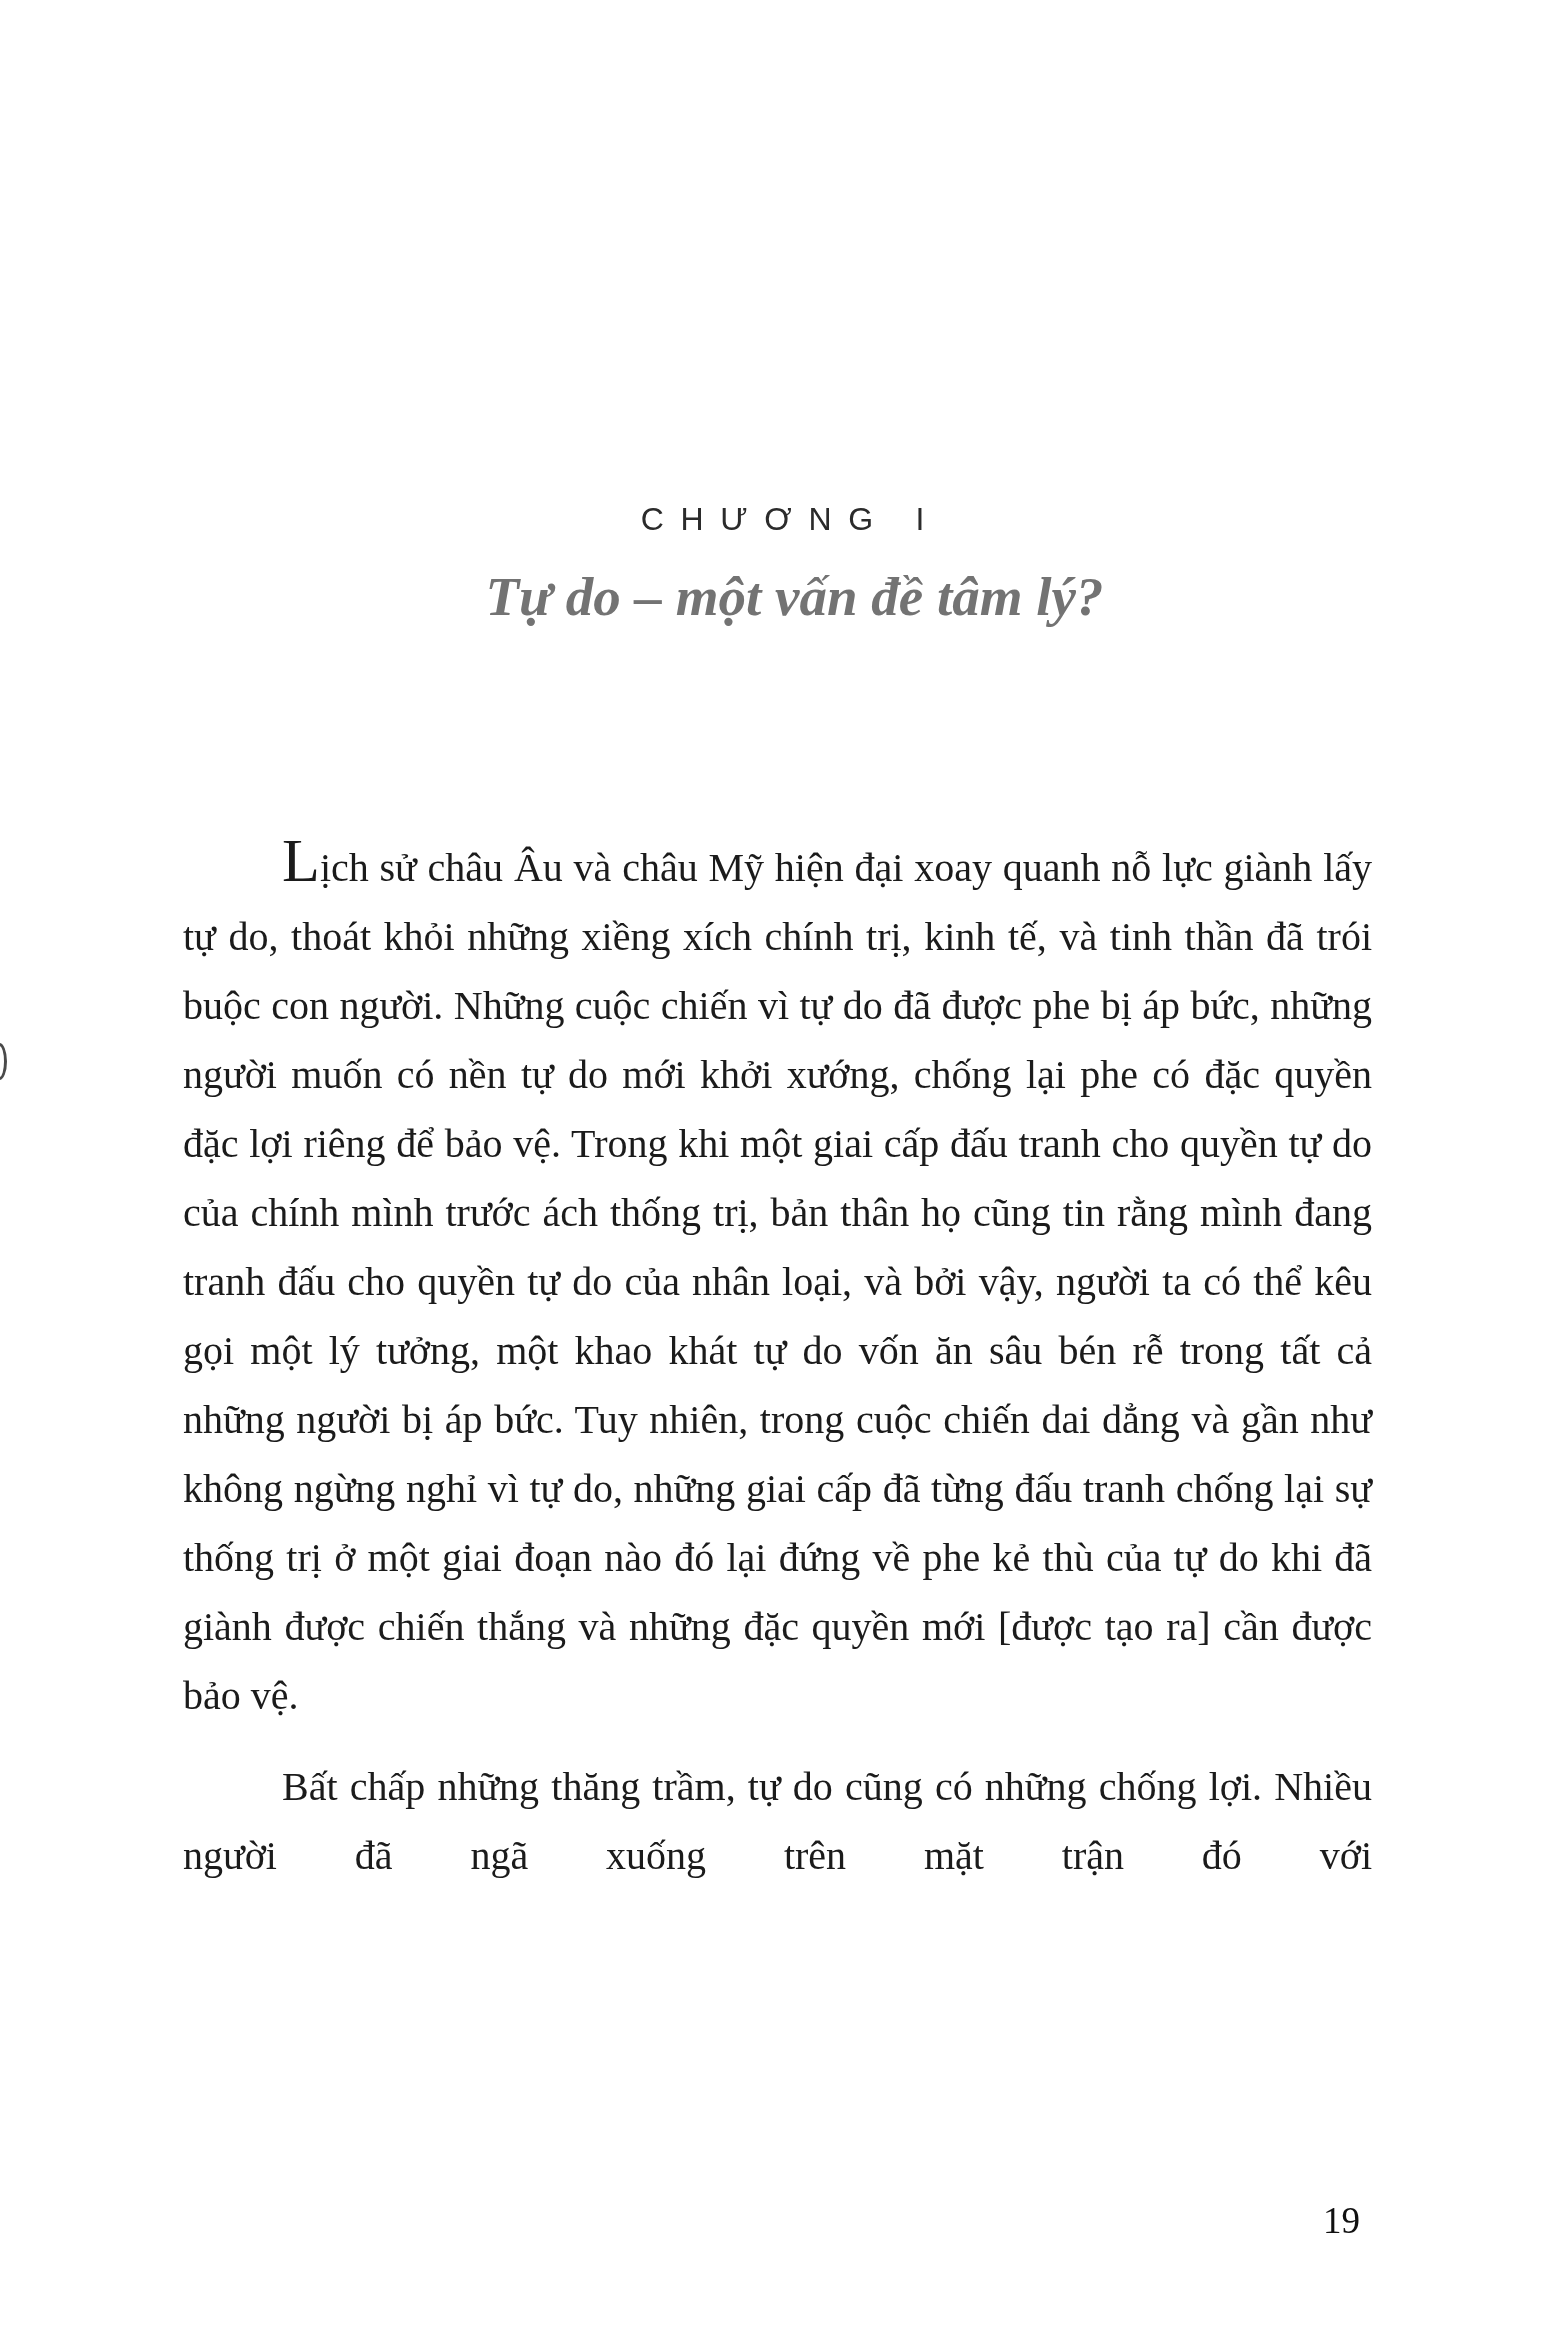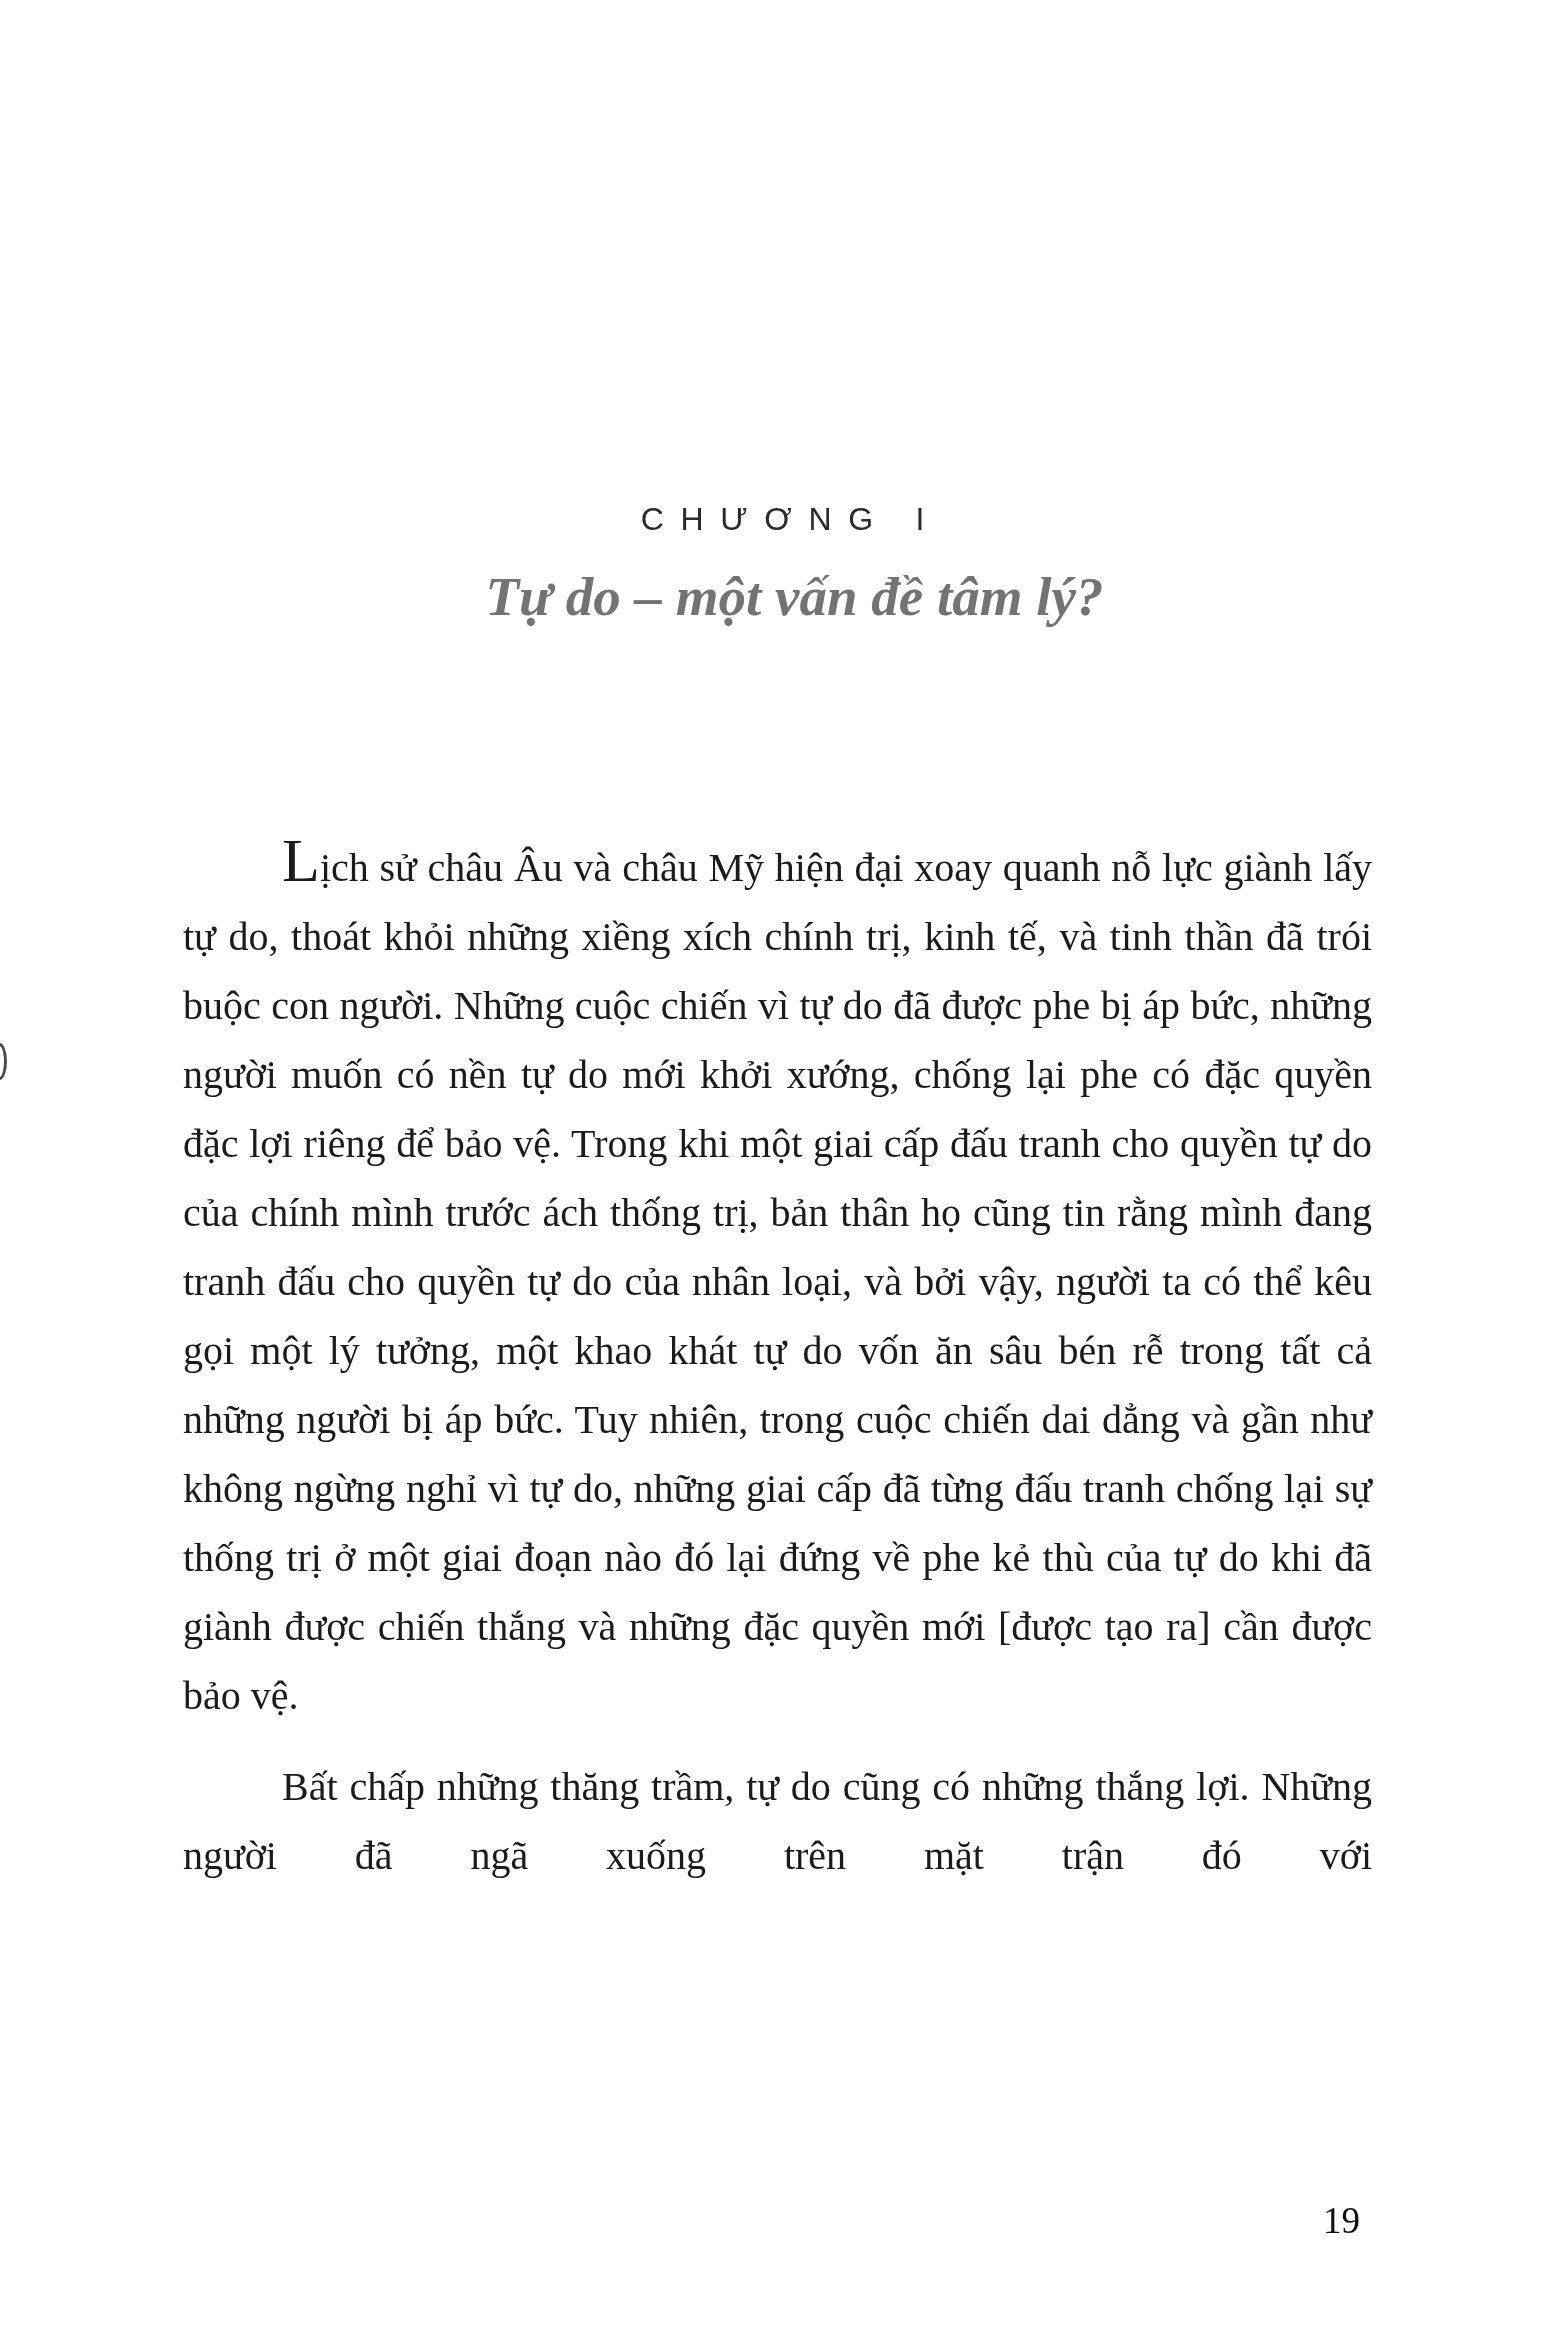--- a/index.html
+++ b/index.html
@@ -93,19 +93,19 @@
 
   <div class="scan-artifact"></div>
 
   <div class="chapter-label">CHƯƠNG I</div>
 
   <h1 class="chapter-title">Tự do – một vấn đề tâm lý?</h1>
 
   <div class="body-text">
     <p class="para"><span class="initial-cap">L</span><span>ịch sử châu Âu và châu Mỹ hiện đại xoay quanh nỗ lực giành lấy tự do, thoát khỏi những xiềng xích chính trị, kinh tế, và tinh thần đã trói buộc con người. Những cuộc chiến vì tự do đã được phe bị áp bức, những người muốn có nền tự do mới khởi xướng, chống lại phe có đặc quyền đặc lợi riêng để bảo vệ. Trong khi một giai cấp đấu tranh cho quyền tự do của chính mình trước ách thống trị, bản thân họ cũng tin rằng mình đang tranh đấu cho quyền tự do của nhân loại, và bởi vậy, người ta có thể kêu gọi một lý tưởng, một khao khát tự do vốn ăn sâu bén rễ trong tất cả những người bị áp bức. Tuy nhiên, trong cuộc chiến dai dẳng và gần như không ngừng nghỉ vì tự do, những giai cấp đã từng đấu tranh chống lại sự thống trị ở một giai đoạn nào đó lại đứng về phe kẻ thù của tự do khi đã giành được chiến thắng và những đặc quyền mới [được tạo ra] cần được bảo vệ.</span></p>
 
-    <p class="para cont">Bất chấp những thăng trầm, tự do cũng có những thắng lợi. Những người đã ngã xuống trên mặt trận đó với</p>
+    <p class="para cont">Bất chấp những thăng trầm, tự do cũng có những chống lợi. Nhiều người đã ngã xuống trên mặt trận đó với</p>
   </div>
 
   <div class="page-number">19</div>
 
 </div>
 
 
 </body></html>

